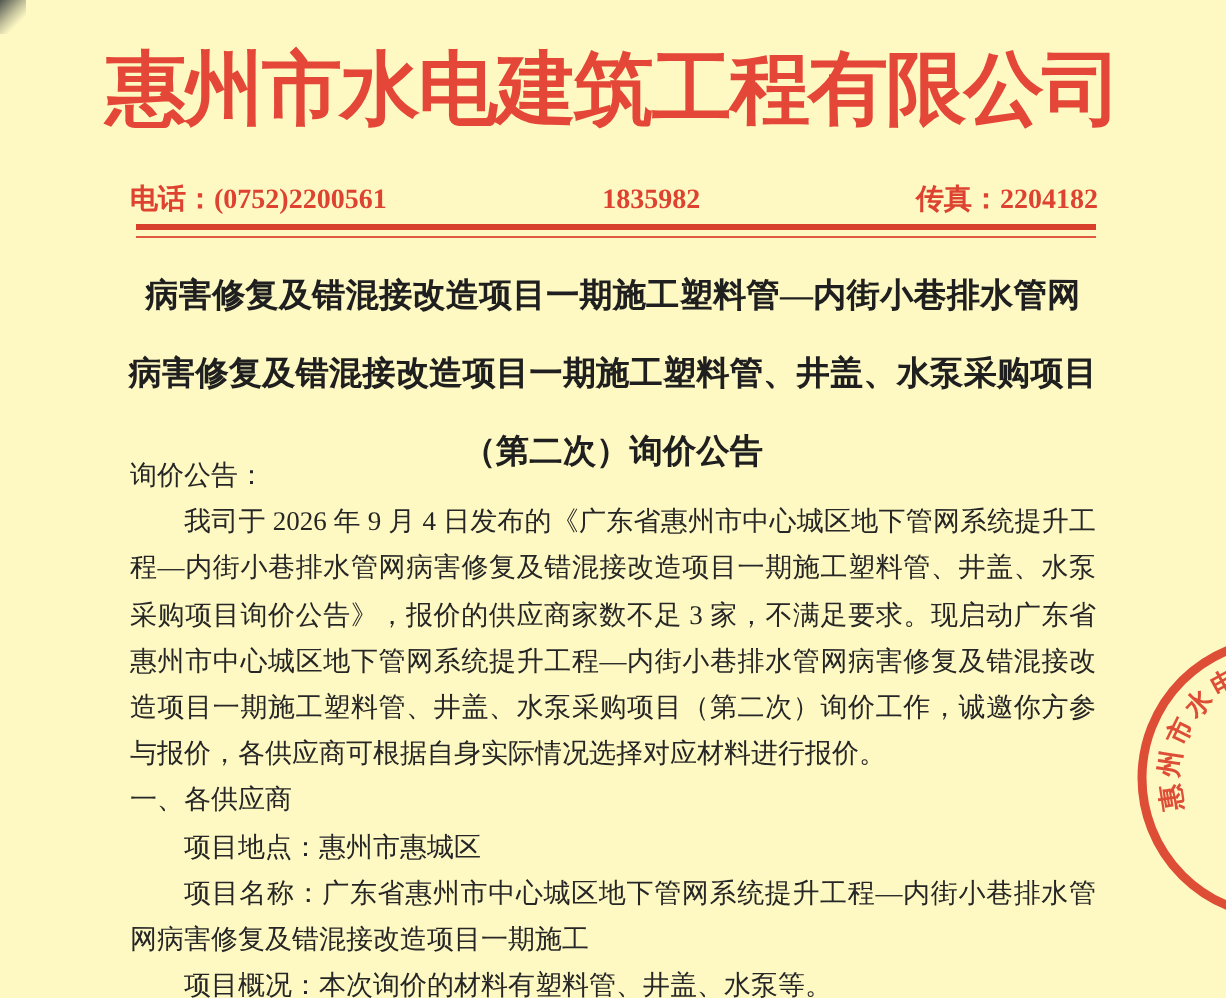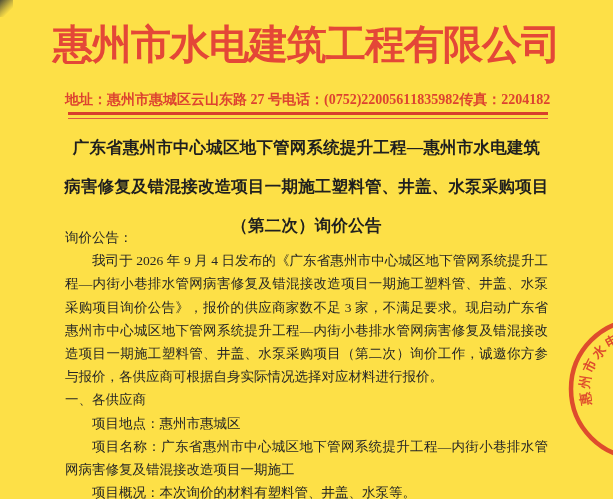--- a/index.html
+++ b/index.html
@@ -2,21 +2,21 @@
 <html><head>
 <meta charset="utf-8">
 <style>
   html, body { margin: 0; padding: 0; }
   body { font-family: "Liberation Serif", "DejaVu Serif", serif; }
 
   .page {
     position: relative;
     width: 613px;
     height: 499px;
-    background: #fde047;
+    background: #fef9c3;
     overflow: hidden;
     margin: 0 auto;
   }
 
   .scan-corner {
     position: absolute;
     top: 0; left: 0;
     width: 13px; height: 17px;
     background: linear-gradient(135deg, rgba(38,44,50,0.8) 0%, rgba(38,44,50,0.25) 45%, rgba(38,44,50,0) 70%);
   }
@@ -103,31 +103,30 @@
 </head>
 <body>
 
 <div class="page">
 
   <div class="scan-corner"></div>
 
   <div class="company-name">惠州市水电建筑工程有限公司</div>
 
   <div class="contact-row">
-    <span>地址：惠州市惠城区云山东路 27 号</span>
     <span>电话：(0752)2200561</span>
     <span>1835982</span>
     <span>传真：2204182</span>
   </div>
 
   <div class="rule rule-thick"></div>
   <div class="rule rule-thin"></div>
 
   <h1 class="doc-title">
-    <span class="title-line">广东省惠州市中心城区地下管网系统提升工程—惠州市水电建筑</span>
+    <span class="title-line">病害修复及错混接改造项目一期施工塑料管—内街小巷排水管网</span>
     <span class="title-line">病害修复及错混接改造项目一期施工塑料管、井盖、水泵采购项目</span>
     <span class="title-line">（第二次）询价公告</span>
   </h1>
 
   <div class="body-text">
     <p>询价公告：</p>
     <p class="indent">我司于 2026 年 9 月 4 日发布的《广东省惠州市中心城区地下管网系统提升工程—内街小巷排水管网病害修复及错混接改造项目一期施工塑料管、井盖、水泵采购项目询价公告》，报价的供应商家数不足 3 家，不满足要求。现启动广东省惠州市中心城区地下管网系统提升工程—内街小巷排水管网病害修复及错混接改造项目一期施工塑料管、井盖、水泵采购项目（第二次）询价工作，诚邀你方参与报价，各供应商可根据自身实际情况选择对应材料进行报价。</p>
     <p>一、各供应商</p>
     <p class="indent">项目地点：惠州市惠城区</p>
     <p class="indent">项目名称：广东省惠州市中心城区地下管网系统提升工程—内街小巷排水管网病害修复及错混接改造项目一期施工</p>

